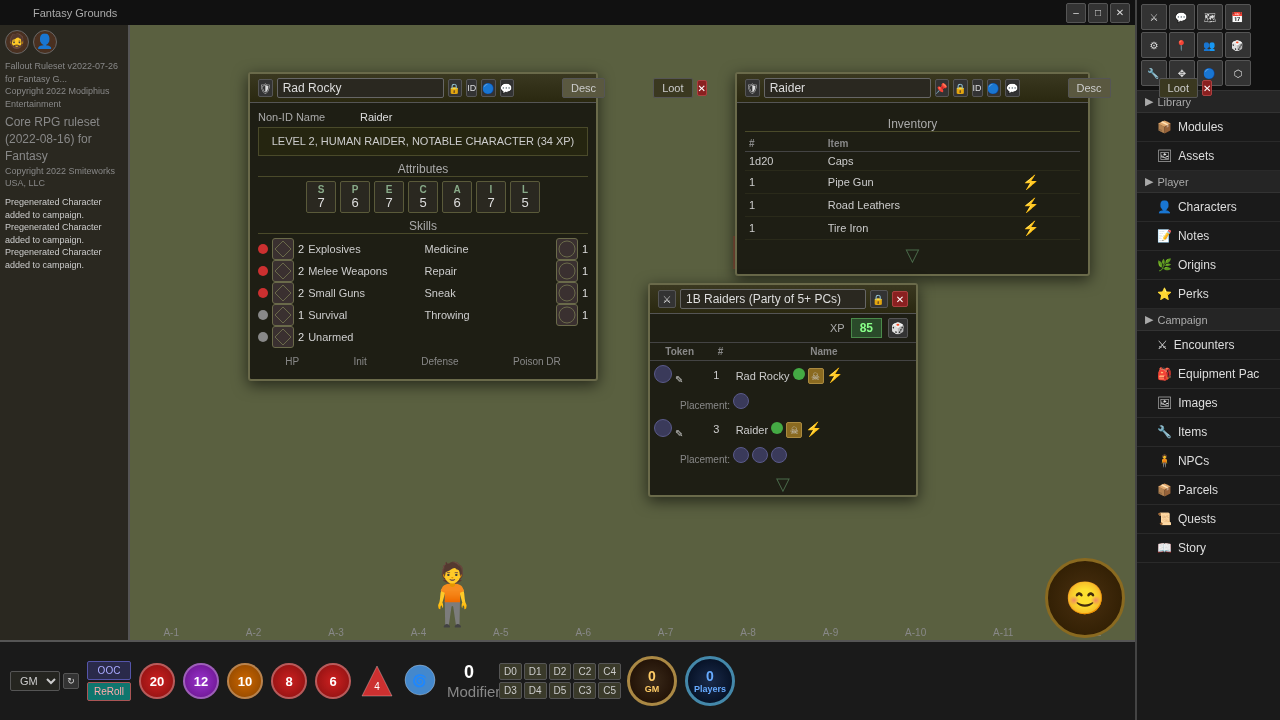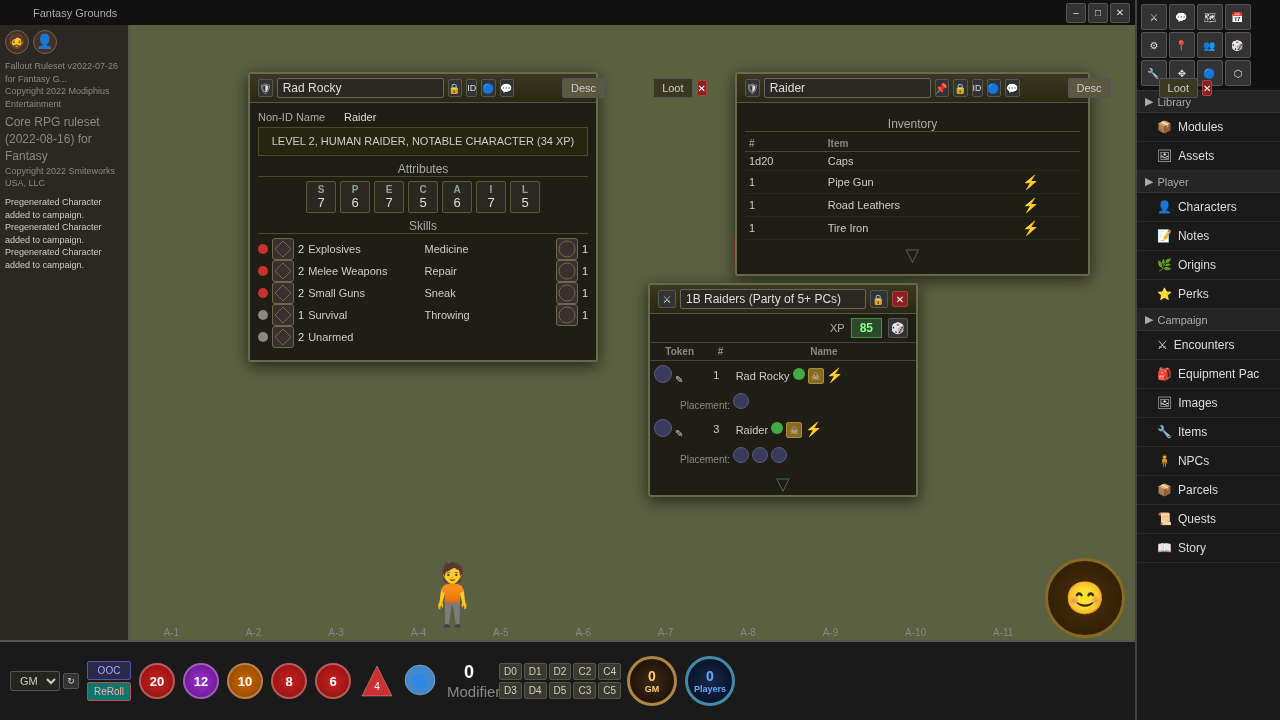--- a/index.html
+++ b/index.html
@@ -216,21 +216,21 @@
       font-size: 12px;
       color: #aaa;
       border-bottom: 1px solid #4a4a2a;
       margin: 6px 0 4px;
       padding-bottom: 0;
     }
 
     .field-row {
       display: flex;
       align-items: center;
-      gap: 6px;
+      gap: 22px;
       margin-bottom: 3px;
     }
 
     .field-label {
       color: #aaa;
       font-size: 11px;
       width: 80px;
     }
 
     .field-value {
@@ -876,20 +876,26 @@
           <div class="skill-die">
             <svg width="18" height="18" viewBox="0 0 18 18">
                 <circle cx="9" cy="9" r="8" fill="#3a3030" stroke="#6a6a4a" stroke-width="1"></circle>
               </svg>
           </div>
           <span class="skill-val">1</span>
         </div>
       </div>
     </div>
 
+    <div style="display:flex;justify-content:space-around;padding:4px 0;">
+      <span style="font-size:10px;color:#888;">HP</span>
+      <span style="font-size:10px;color:#888;">Init</span>
+      <span style="font-size:10px;color:#888;">Defense</span>
+      <span style="font-size:10px;color:#888;">Poison DR</span>
+    </div>
   </div>
 </div>
 
 <div class="window inv-window">
   <div class="window-titlebar">
     <div class="toolbar-icon" style="width:18px;height:18px;font-size:10px;">🛡</div>
     <input class="window-title-input" value="Raider" style="">
     <div class="toolbar-icon" style="width:18px;height:18px;font-size:10px;">📌</div>
     <div class="toolbar-icon" style="width:18px;height:18px;font-size:10px;">🔒</div>
     <div class="toolbar-icon" style="width:18px;height:18px;font-size:9px;">ID</div>

